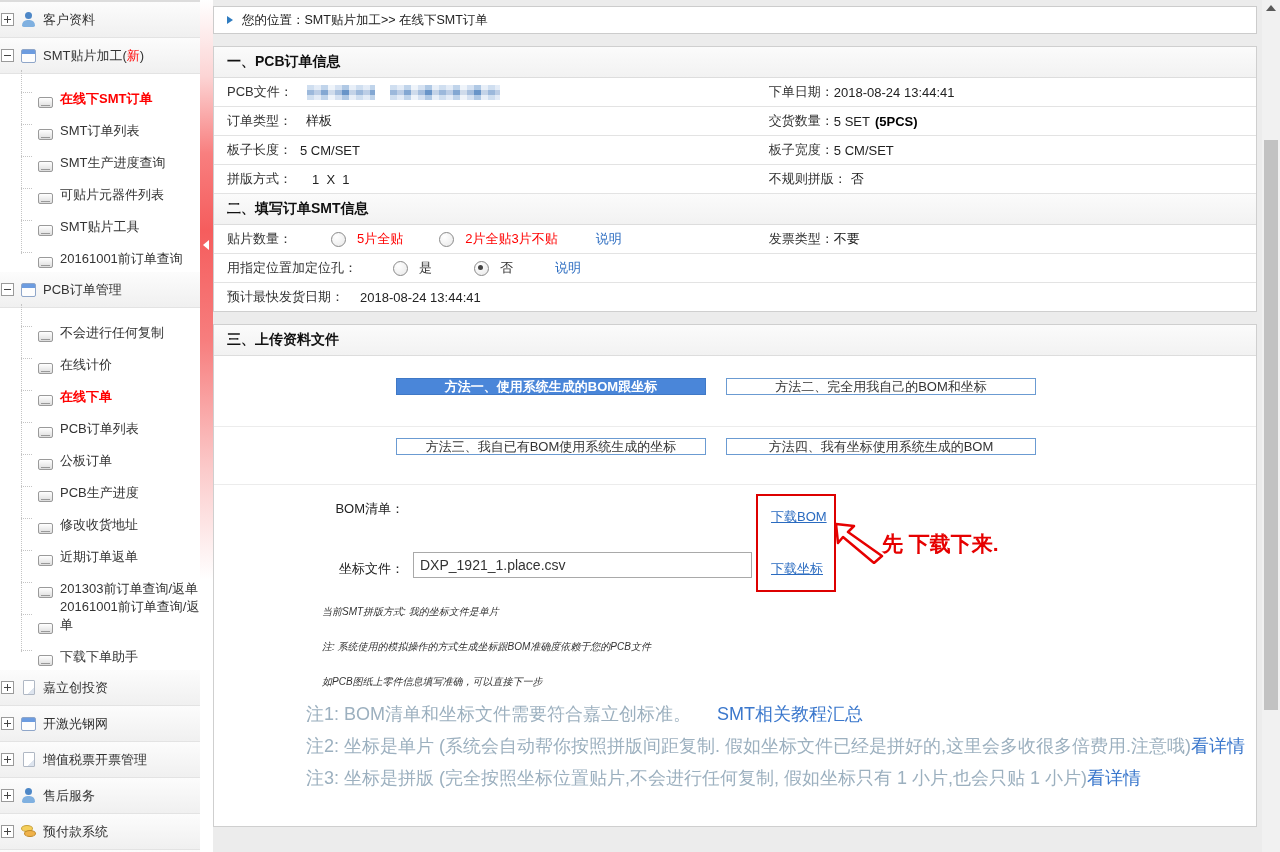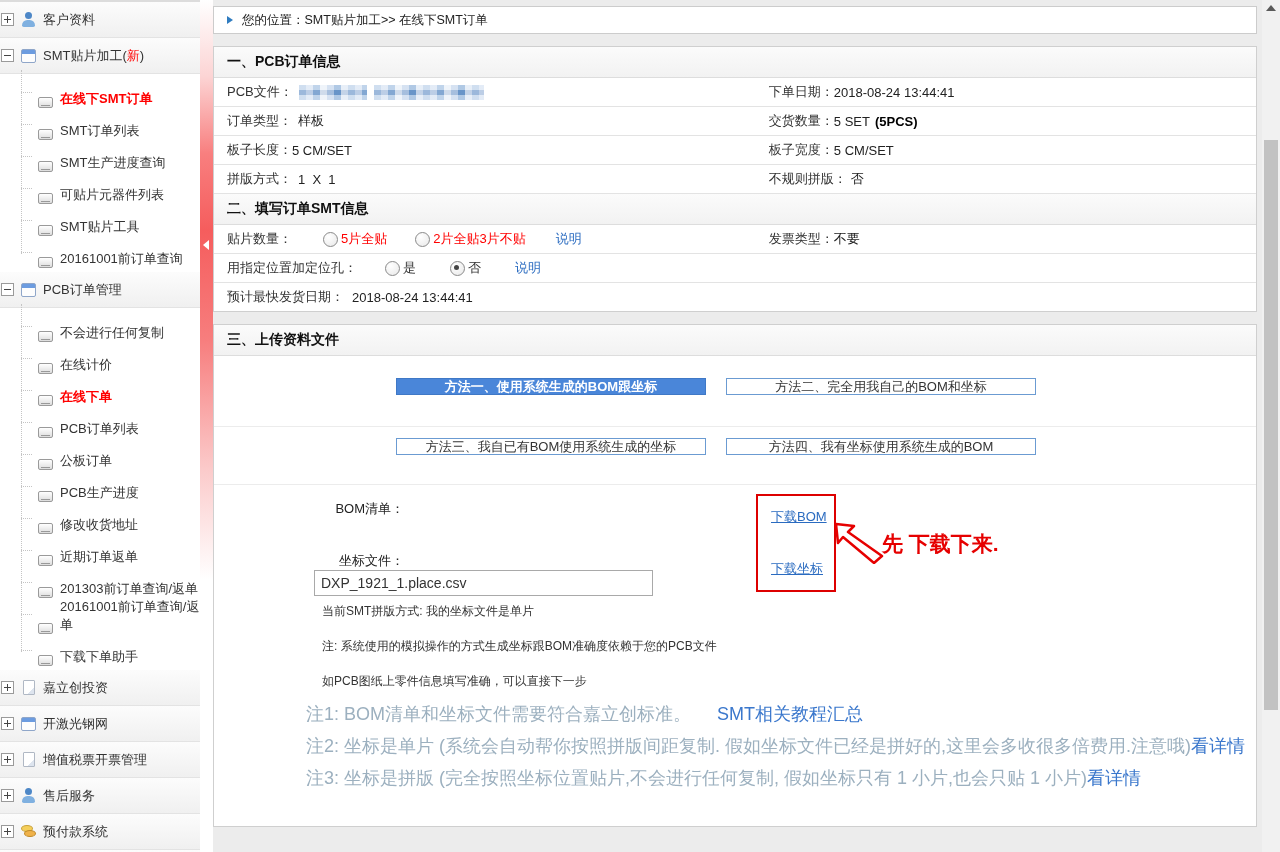--- a/index.html
+++ b/index.html
@@ -44,21 +44,21 @@
     border-top:5px solid transparent;border-bottom:5px solid transparent;border-right:6px solid #fff;cursor:pointer;}
   
   #main{position:absolute;left:213px;top:0;width:1044px;}
   #crumb{margin-top:6px;height:26px;background:#fff;border:1px solid #ccc;
     display:flex;align-items:center;gap:9px;padding-left:13px;font-size:12.5px;color:#222;}
   .tri-right{width:0;height:0;border-top:4px solid transparent;border-bottom:4px solid transparent;border-left:6px solid #2f7cc0;}
   .panel{margin-top:12px;background:#fff;border:1px solid #cfcfcf;}
   .sec-head{height:30px;background:linear-gradient(#fbfbfb,#f2f2f2);border-bottom:1px solid #ddd;
     display:flex;align-items:center;padding-left:13px;font-weight:bold;font-size:14px;color:#111;}
   .row{height:28px;display:flex;align-items:center;border-bottom:1px solid #e3e3e3;font-size:13px;}
-  .cell-l{width:52%;padding-left:13px;display:flex;align-items:center;}
+  .cell-l{width:52%;padding-left:13px;display:flex;align-items:center;gap:8px;}
   .cell-r{flex:1;display:flex;align-items:center;}
   .val{color:#222;}
   .bold{font-weight:bold;color:#000;}
   .link{color:#2a6bc0;cursor:pointer;}
   
   .mosaic{display:inline-block;height:15px;vertical-align:middle;margin-right:7px;
     background:
       repeating-linear-gradient(0deg, rgba(255,255,255,0.45) 0 5px, rgba(40,80,140,0.10) 5px 10px),
       repeating-linear-gradient(90deg,#a9c4e4 0 7px,#cddcf0 7px 14px,#8db1da 14px 21px,#e2ebf6 21px 28px,#b4cbe7 28px 35px,#6f9ccf 35px 42px,#d5e2f2 42px 49px);}
   
@@ -67,28 +67,28 @@
   .radio.checked::after{content:"";position:absolute;left:3px;top:3px;width:5px;height:5px;border-radius:50%;background:#444;}
   .opt-red{color:#f00;}
   
   #sec3-body{position:relative;height:470px;}
   .m-row{position:absolute;left:182px;display:flex;gap:20px;}
   .btn-method{width:310px;height:17px;display:flex;align-items:center;justify-content:center;
     font-size:13px;cursor:pointer;box-sizing:border-box;}
   .btn-primary{background:#4a86d9;border:1px solid #3f78c6;color:#fff;font-weight:bold;}
   .btn-outline{background:#fff;border:1px solid #6b9bd2;color:#333;}
   .hr3{position:absolute;left:0;right:0;border-top:1px solid #ececec;}
-  .u-row{position:absolute;display:flex;align-items:flex-start;flex-direction:column;}
+  .u-row{position:absolute;display:flex;align-items:flex-end;}
   .u-lab{width:90px;text-align:right;margin-right:9px;font-size:13px;color:#222;}
   .u-inp{width:325px;height:24px;border:1px solid #a9a9a9;padding:0 6px;font-size:14px;color:#333;
     font-family:"Liberation Sans","DejaVu Sans",sans-serif;}
   .dl-box{position:absolute;border:2px solid #dd0000;}
   .dl-link{position:absolute;font-size:13px;color:#2a6bc0;cursor:pointer;text-decoration:underline;}
   .callout{position:absolute;font-size:21px;font-weight:bold;color:#e60000;white-space:nowrap;}
-  .notes-a{position:absolute;left:108px;top:238px;line-height:35px;font-size:12px;color:#333;}
+  .notes-a{position:absolute;left:108px;top:238px;line-height:35px;font-size:10px;color:#333;font-style:italic;}
   .notes-b{position:absolute;left:92px;top:342px;line-height:32px;font-size:18px;color:#9cb0bf;}
   .notes-b .link{color:#3a77cc;}
   .gap26{display:inline-block;width:26px;}
   
   #sbar{position:absolute;right:0;top:0;width:18px;height:852px;background:#f1f1f1;}
   #sbar .up{position:absolute;top:5px;left:4px;width:0;height:0;
     border-left:5px solid transparent;border-right:5px solid transparent;border-bottom:6px solid #5a5a5a;cursor:pointer;}
   #sbar .thumb{position:absolute;left:2px;width:14px;top:140px;height:570px;background:#c2c2c2;cursor:pointer;}
 </style>
 </head>
@@ -268,21 +268,21 @@
       </div>
       <div class="cell-r">
         <span>板子宽度：</span>
         <span class="val">5 CM/SET</span>
       </div>
     </div>
 
     <div class="row">
       <div class="cell-l">
         <span>拼版方式：</span>
-        <span class="val" style="margin-left:6px;white-space:pre">1  X  1</span>
+        <span class="val" style="margin-left:12px;white-space:pre">1  X  1</span>
       </div>
       <div class="cell-r">
         <span>不规则拼版：</span>
         <span class="val" style="margin-left:4px">否</span>
       </div>
     </div>
 
     <div class="sec-head">二、填写订单SMT信息</div>
 
     <div class="row">

